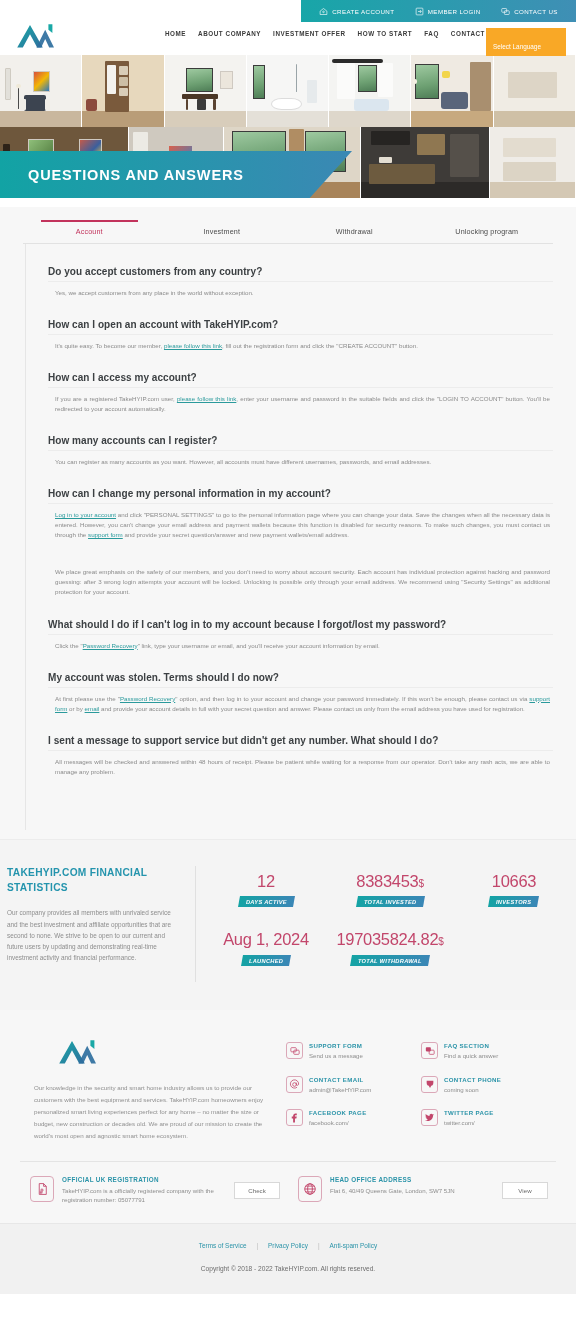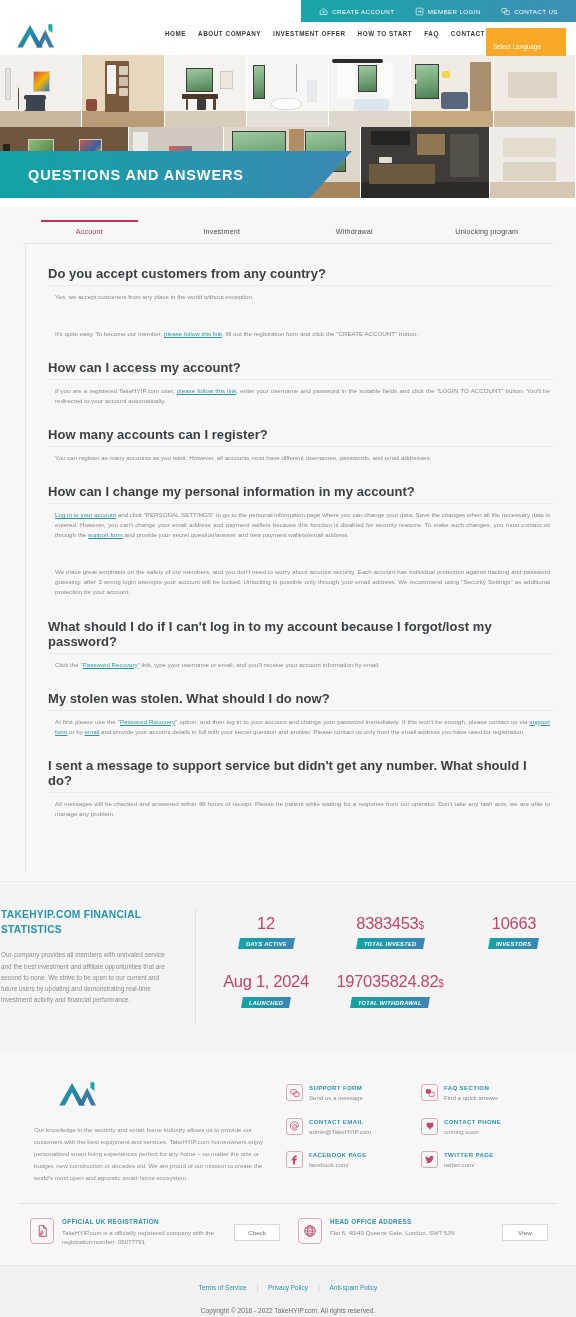--- a/index.html
+++ b/index.html
@@ -177,21 +177,21 @@
   }
 
   
   .faq-wrap {
     padding: 22px 0 32px 22px;
     border-left: 1px solid #e6e6e6;
     margin-left: 2px;
   }
   .faq-item { margin-bottom: 21px; }
   .faq-q {
-    font-size: 13px;
+    font-size: 10px;
     font-weight: bold;
     color: #3c4043;
     padding-bottom: 4px;
     border-bottom: 1px solid #ececec;
     letter-spacing: 0.05px;
   }
   .faq-a {
     font-size: 6.2px;
     color: #8a8a8a;
     line-height: 1.62;
@@ -205,21 +205,21 @@
 
   
   .stats {
     background: #f4f4f4;
     border-top: 1px solid #ececec;
     padding: 26px 0 28px 0;
     display: flex;
   }
   .stats-left {
     width: 196px;
-    padding: 0 22px 0 1px;
+    padding: 0 22px 0 7px;
     border-right: 1px solid #e0e0e0;
   }
   .stats-title {
     color: #2494ad;
     font-size: 10.2px;
     font-weight: bold;
     letter-spacing: 0.3px;
     line-height: 1.45;
     margin-bottom: 12px;
   }
@@ -580,20 +580,21 @@
       <div class="tab">Withdrawal</div>
       <div class="tab">Unlocking program</div>
     </div>
 
     <div class="faq-wrap">
       <div class="faq-item">
         <div class="faq-q">Do you accept customers from any country?</div>
         <div class="faq-a">Yes, we accept customers from any place in the world without exception.</div>
       </div>
       <div class="faq-item">
+        <div class="faq-q">How can I open an account with TakeHYIP.com?</div>
         <div class="faq-a">It's quite easy. To become our member, <a href="#">please follow this link</a>, fill out the registration form and click the "CREATE ACCOUNT" button.</div>
       </div>
       <div class="faq-item">
         <div class="faq-q">How can I access my account?</div>
         <div class="faq-a">If you are a registered TakeHYIP.com user, <a href="#">please follow this link</a>, enter your username and password in the suitable fields and click the "LOGIN TO ACCOUNT" button. You'll be redirected to your account automatically.</div>
       </div>
       <div class="faq-item">
         <div class="faq-q">How many accounts can I register?</div>
         <div class="faq-a">You can register as many accounts as you want. However, all accounts must have different usernames, passwords, and email addresses.</div>
       </div>
@@ -602,21 +603,21 @@
         <div class="faq-a"><a href="#">Log in to your account</a> and click "PERSONAL SETTINGS" to go to the personal information page where you can change your data. Save the changes when all the necessary data is entered. However, you can't change your email address and payment wallets because this function is disabled for security reasons. To make such changes, you must contact us through the <a href="#">support form</a> and provide your secret question/answer and new payment wallets/email address.</div>
       </div>
       <div class="faq-item">
         <div class="faq-a">We place great emphasis on the safety of our members, and you don't need to worry about account security. Each account has individual protection against hacking and password guessing: after 3 wrong login attempts your account will be locked. Unlocking is possible only through your email address. We recommend using "Security Settings" as additional protection for your account.</div>
       </div>
       <div class="faq-item">
         <div class="faq-q">What should I do if I can't log in to my account because I forgot/lost my password?</div>
         <div class="faq-a">Click the "<a href="#">Password Recovery</a>" link, type your username or email, and you'll receive your account information by email.</div>
       </div>
       <div class="faq-item">
-        <div class="faq-q">My stolen was stolen. What should I do now?</div>
+        <div class="faq-q">My account was stolen. Terms should I do now?</div>
         <div class="faq-a">At first please use the "<a href="#">Password Recovery</a>" option, and then log in to your account and change your password immediately. If this won't be enough, please contact us via <a href="#">support form</a> or by <a href="#">email</a> and provide your account details in full with your secret question and answer. Please contact us only from the email address you have used for registration.</div>
       </div>
       <div class="faq-item">
         <div class="faq-q">I sent a message to support service but didn't get any number. What should I do?</div>
         <div class="faq-a">All messages will be checked and answered within 48 hours of receipt. Please be patient while waiting for a response from our operator. Don't take any rash acts, we are able to manage any problem.</div>
       </div>
     </div>
 
   </div>
 

